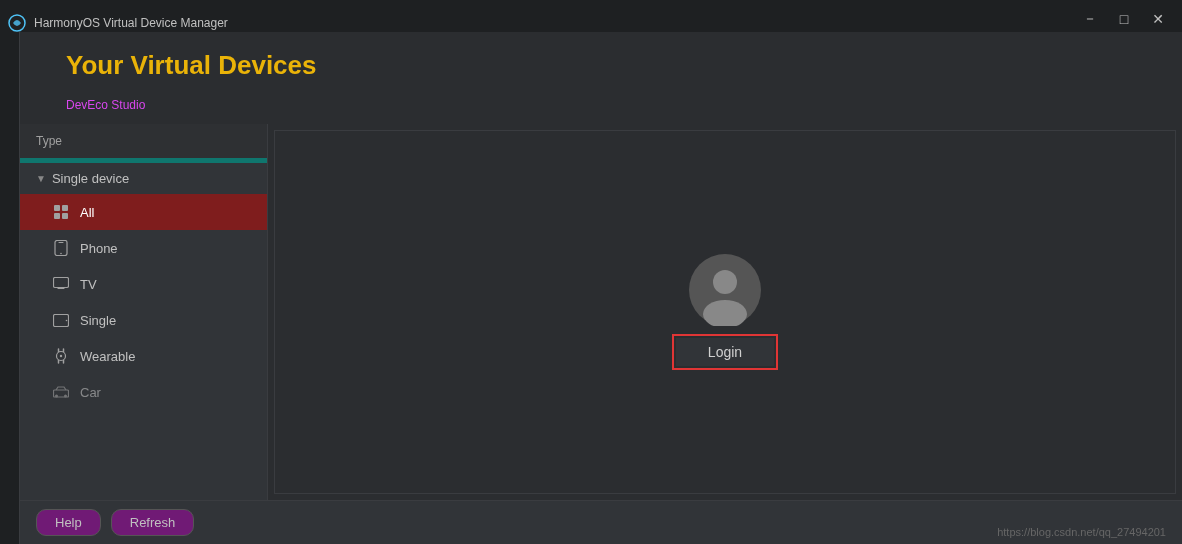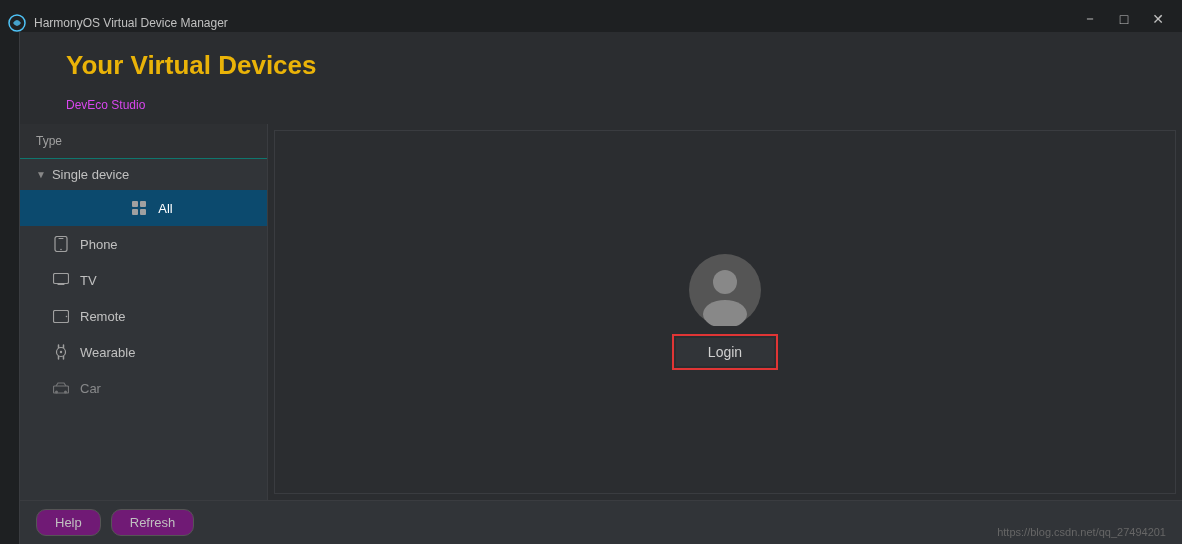--- a/index.html
+++ b/index.html
@@ -132,21 +132,21 @@
       display: flex;
       flex-direction: column;
       flex-shrink: 0;
     }
 
     .type-header {
       padding: 10px 16px;
       font-size: 12px;
       color: #a0a0a0;
       background: #2e3033;
-      border-bottom: 1px solid #0f766e;
+      border-bottom: 5px solid #0f766e;
     }
 
     .type-list {
       flex: 1;
       overflow-y: auto;
     }
 
     .type-group-header {
       display: flex;
       align-items: center;
@@ -164,21 +164,21 @@
 
     .type-item {
       display: flex;
       align-items: center;
       padding: 9px 16px 9px 32px;
       font-size: 13px;
       color: #c0c0c0;
       cursor: pointer;
       gap: 10px;
     }
-    .type-item.active { background: #0c4a6e; color: #fff; justify-content: center; }
+    .type-item.active { background: #7f1d1d; color: #fff; }
 
     .type-icon {
       width: 18px;
       height: 18px;
       display: flex;
       align-items: center;
       justify-content: center;
       font-size: 14px;
       color: #a0a0a0;
       flex-shrink: 0;
@@ -336,21 +336,21 @@
           <span>TV</span>
         </div>
 
         <div class="type-item">
           <span class="type-icon">
             <svg width="16" height="13" viewBox="0 0 16 13" fill="none">
               <rect x="0.5" y="0.5" width="15" height="12" rx="1.5" stroke="#a0a0a0" stroke-width="1.2" fill="none"></rect>
               <circle cx="13.5" cy="6.5" r="0.8" fill="#a0a0a0"></circle>
             </svg>
           </span>
-          <span>Remote</span>
+          <span>Single</span>
         </div>
 
         <div class="type-item">
           <span class="type-icon">
             <svg width="14" height="16" viewBox="0 0 14 16" fill="none">
               <circle cx="7" cy="8" r="4.5" stroke="#a0a0a0" stroke-width="1.2" fill="none"></circle>
               <line x1="4.5" y1="1" x2="4.5" y2="3.5" stroke="#a0a0a0" stroke-width="1.5" stroke-linecap="round"></line>
               <line x1="9.5" y1="1" x2="9.5" y2="3.5" stroke="#a0a0a0" stroke-width="1.5" stroke-linecap="round"></line>
               <line x1="4.5" y1="12.5" x2="4.5" y2="15" stroke="#a0a0a0" stroke-width="1.5" stroke-linecap="round"></line>
               <line x1="9.5" y1="12.5" x2="9.5" y2="15" stroke="#a0a0a0" stroke-width="1.5" stroke-linecap="round"></line>

